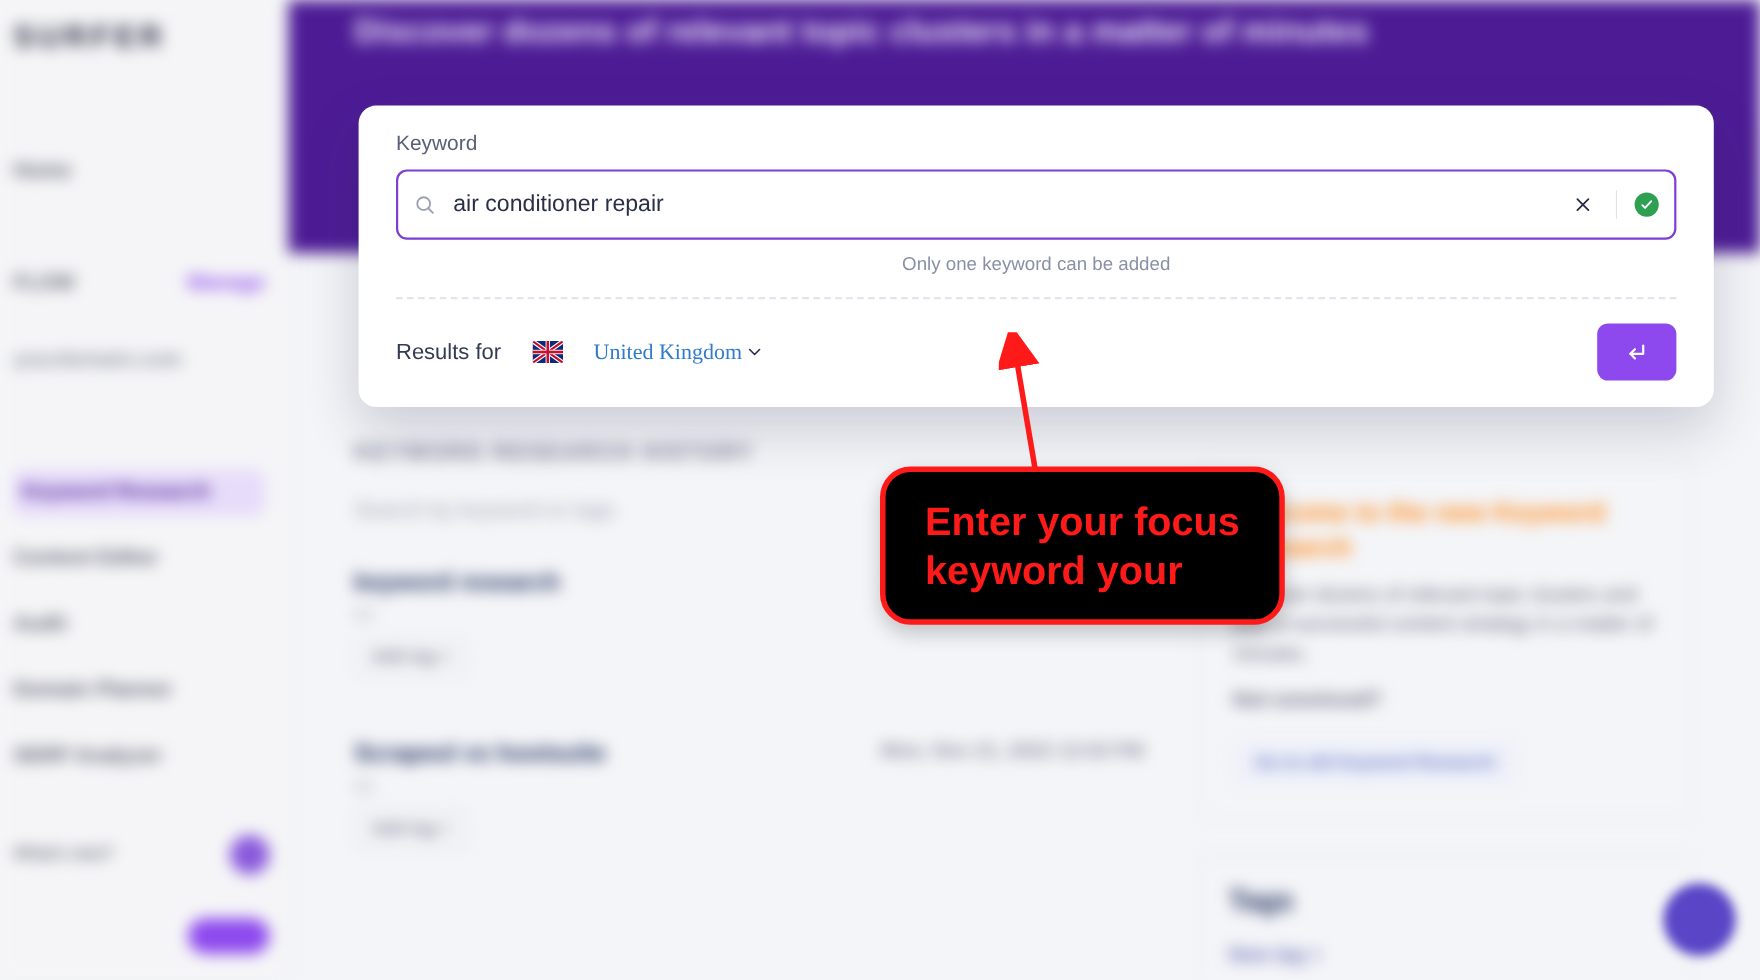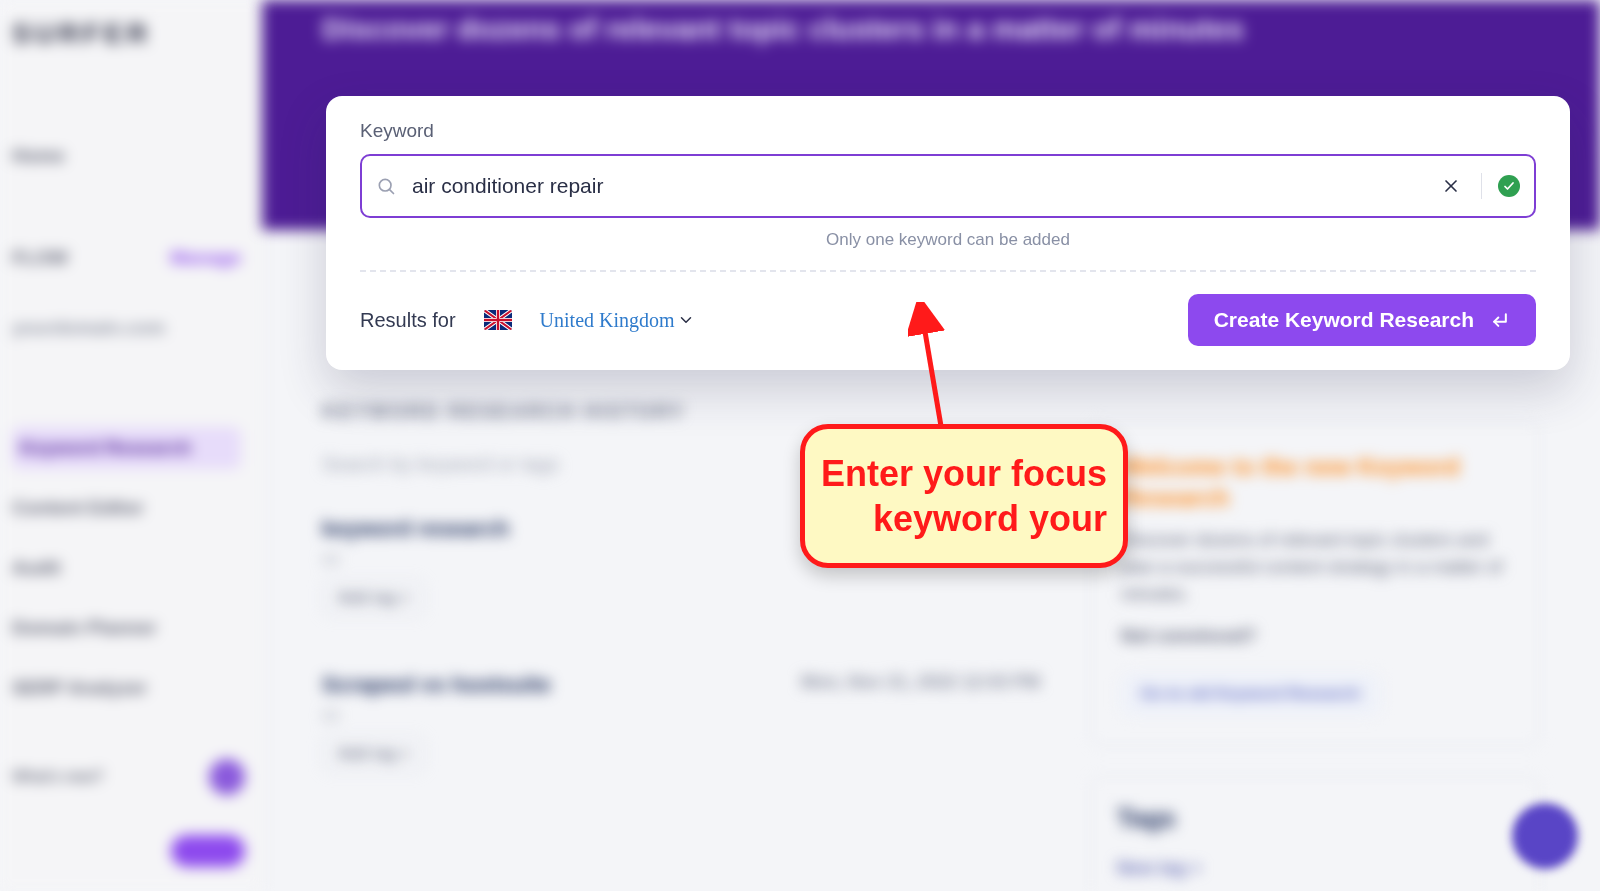--- a/index.html
+++ b/index.html
@@ -127,21 +127,21 @@
     margin-top: 30px;
   }
   .tags-title { font-size: 26px; font-weight: 800; color: var(--accent); }
   .tags-new { color: #6a71b8; font-weight: 800; margin-top: 24px; font-size: 18px; }
 
   
   .modal {
     position: absolute;
     left: 326px;
     top: 96px;
-    right: 30px;
+    right: 42px;
     background: var(--card);
     border-radius: 16px;
     padding: 24px 34px 24px 34px;
     box-shadow: 0 20px 48px rgba(40,40,80,0.20);
   }
 
   .label {
     font-size: 19px;
     color: #5a6075;
     font-weight: 500;
@@ -229,27 +229,26 @@
     left: 800px; top: 300px;
     pointer-events: none;
   }
   .anno-arrow svg {
     position: absolute;
     left: 108px; top: 2px;
   }
   .anno-box {
     position: absolute;
     top: 124px; left: 0;
-    background: #fef9c3;
+    background: #000000;
     border: 5px solid var(--red);
     border-radius: 28px;
-    padding: 22px 16px;
+    padding: 22px 36px;
     box-shadow: 0 8px 18px rgba(0,0,0,0.20);
     white-space: nowrap;
-    text-align: right;
   }
   .anno-text {
     color: var(--red);
     font-size: 36px;
     font-weight: 700;
     line-height: 1.25;
   }
 
   .chat-fab {
     position: absolute;
@@ -376,21 +375,20 @@
 
         <span class="country-link">
           <span>United Kingdom</span>
           <svg width="18" height="18" viewBox="0 0 24 24" fill="none" stroke="#2a2f46" stroke-width="2" stroke-linecap="round" stroke-linejoin="round">
             <polyline points="6 9 12 15 18 9"></polyline>
           </svg>
         </span>
       </div>
 
       <button class="cta">
-        <span>Create Keyword Research</span>
         <svg viewBox="0 0 24 24" fill="none" stroke="#ffffff" stroke-width="2.4" stroke-linecap="round" stroke-linejoin="round">
           <polyline points="10 9 5 14 10 19"></polyline>
           <path d="M19 5 L19 14 L5 14"></path>
         </svg>
       </button>
     </div>
   </div>
 
   <div class="anno-group">
     <div class="anno-arrow">

